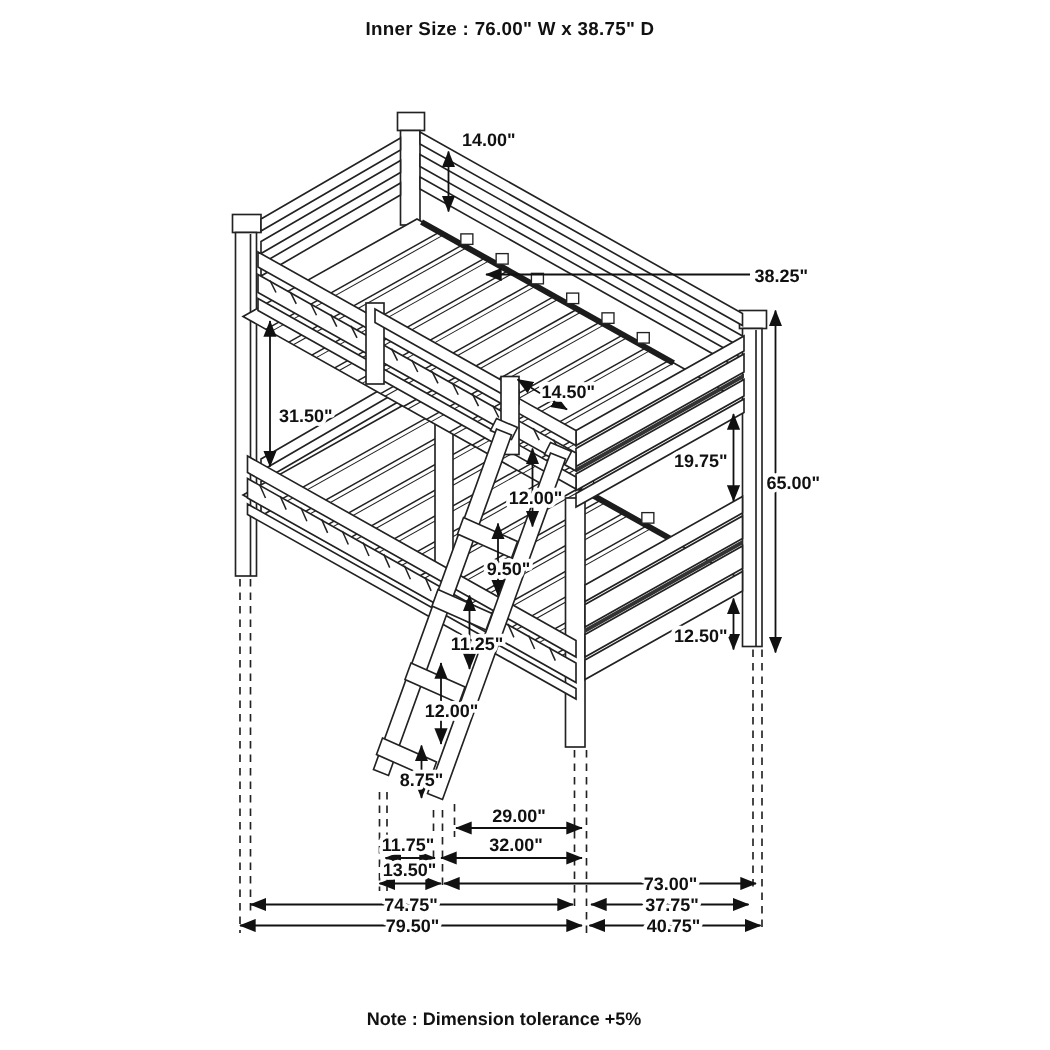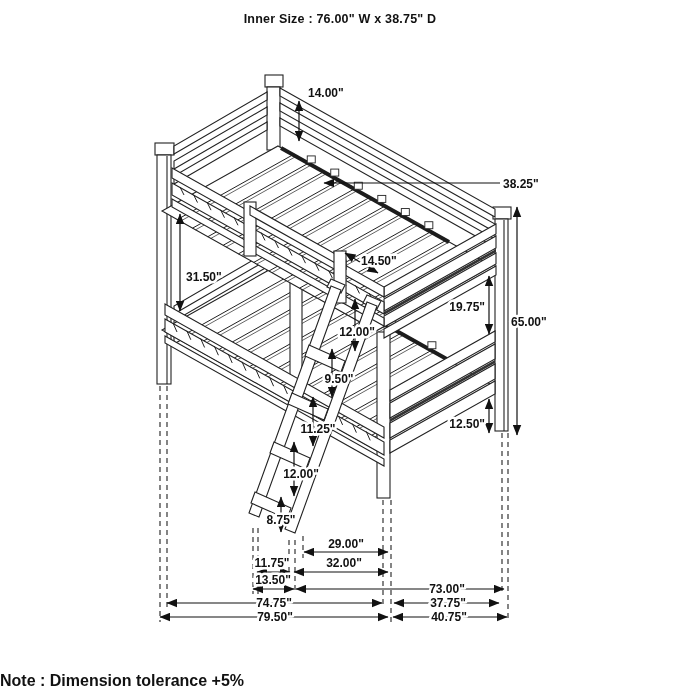--- a/index.html
+++ b/index.html
@@ -1,21 +1,21 @@
 <!DOCTYPE html>
 <html><head>
 <meta charset="utf-8">
 <style>
   html,body{margin:0;padding:0;background:#fff;}
   .stage{position:relative;width:700px;height:700px;background:#fff;overflow:hidden;
          font-family:"Liberation Sans",sans-serif;color:#111;}
   .title{position:absolute;top:12px;left:0;width:680px;text-align:center;
          font-size:12.5px;font-weight:bold;letter-spacing:.2px;}
-  .note{position:absolute;top:672px;left:0;width:672px;
-        font-size:16px;font-weight:bold;}
+  .note{position:absolute;top:672px;left:0;width:672px;text-align:center;
+        font-size:12px;font-weight:bold;}
   svg{position:absolute;left:0;top:0;}
   .st{stroke:#222;stroke-width:1.1;fill:#fff;}
   .ln{stroke:#222;stroke-width:1.1;fill:none;}
   .dark{stroke:#1c1c1c;stroke-width:4;fill:none;}
   .dash{stroke:#222;stroke-width:1.1;fill:none;stroke-dasharray:5 4;}
   .dim{stroke:#111;stroke-width:1.2;fill:none;}
   .dim-label{font-family:"Liberation Sans",sans-serif;font-size:12px;font-weight:bold;
              fill:#111;paint-order:stroke;stroke:#fff;stroke-width:5px;stroke-linejoin:round;}
   .gapline{fill:#333;stroke:none;}
 </style>

